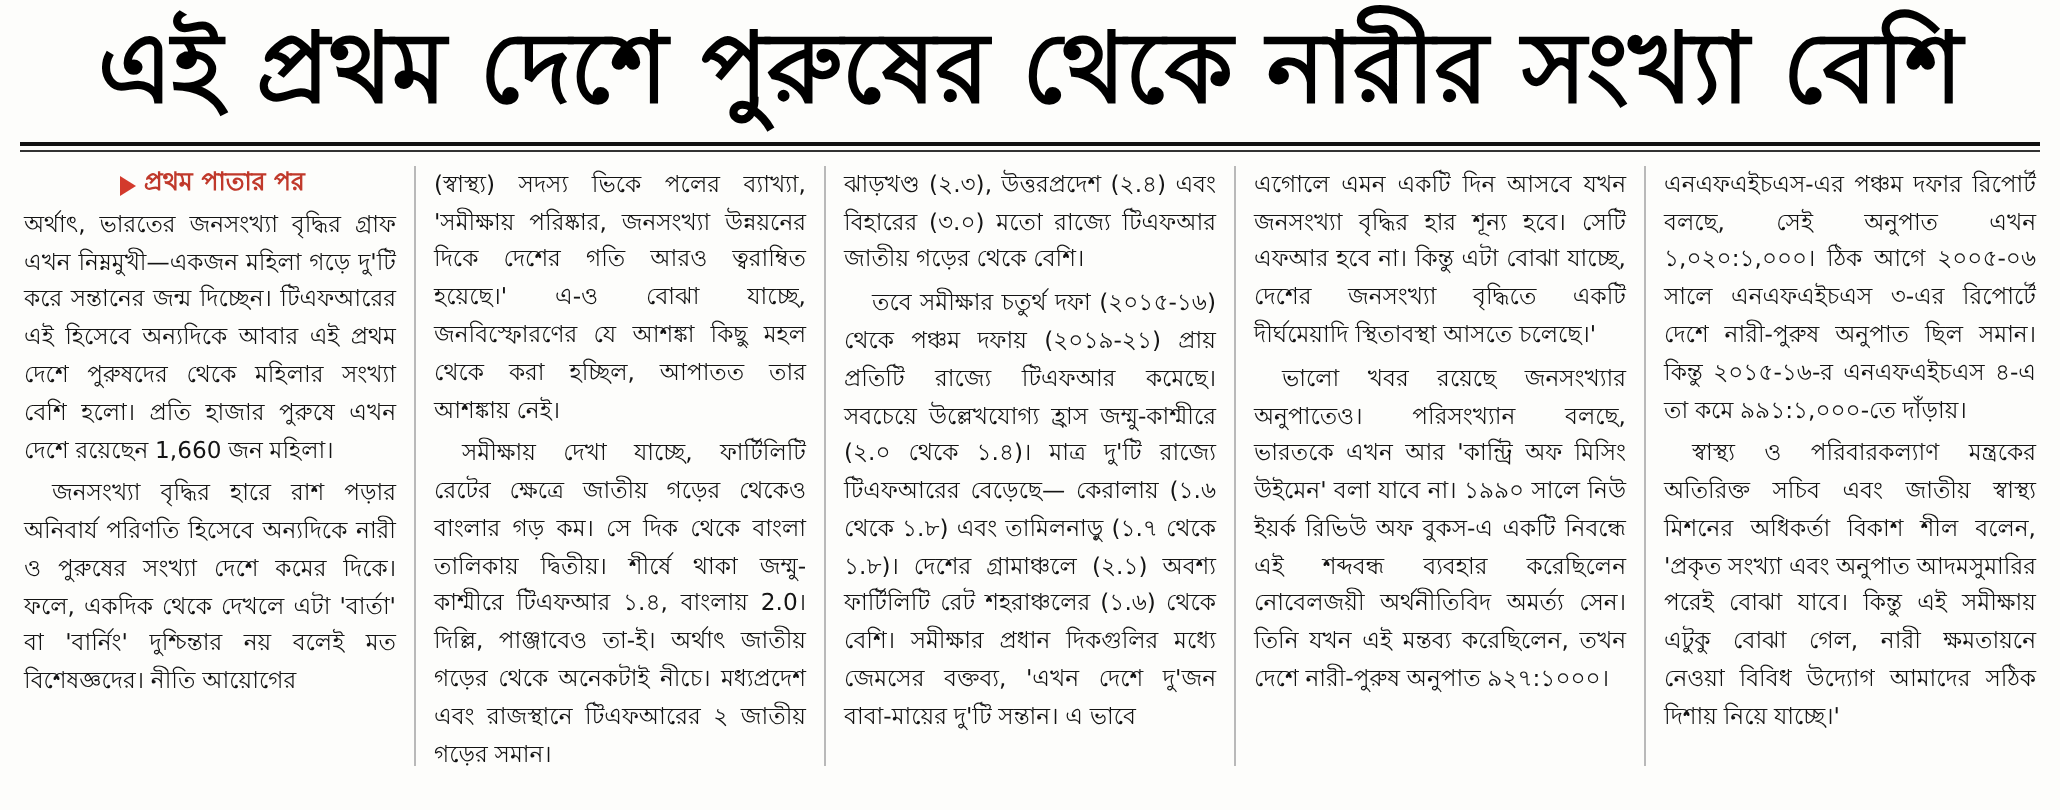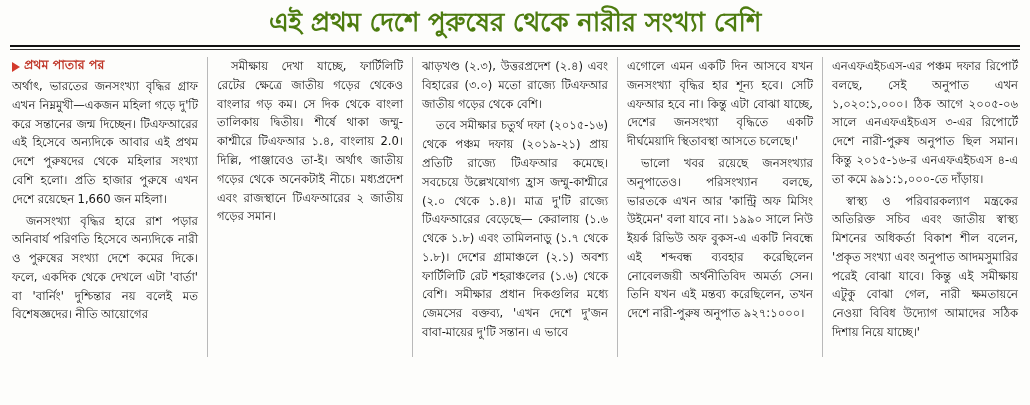--- a/index.html
+++ b/index.html
@@ -18,26 +18,26 @@
     position: relative;
     width: 1030px;
     height: 405px;
     background: #fdfdfb;
     box-sizing: border-box;
     padding: 6px 10px 4px 10px;
   }
   
   .headline {
     font-family: "DejaVu Sans", "Liberation Sans", sans-serif;
-    font-size: 26px;
+    font-size: 49px;
     font-weight: 700;
     line-height: 1.12;
     letter-spacing: -0.2px;
     text-align: center;
-    color: #4d7c0f;
+    color: #000000;
     padding: 2px 4px 6px 4px;
     white-space: nowrap;
   }
   .rule {
     border: 0;
     border-top: 2px solid #111;
     margin: 2px 0 0 0;
   }
   .rule.thin {
     border-top: 1px solid #333;
@@ -57,20 +57,21 @@
     border-right: 1px solid #b9b9b9;
   }
   .col:first-child { padding-left: 2px; }
   .col:last-child { border-right: none; padding-right: 2px; }
 
   .kicker {
     display: flex;
     align-items: flex-end;
     gap: 4px;
     margin-bottom: 5px;
+    margin-left: 48px;
   }
   .kicker .tri {
     width: 0; height: 0;
     border-left: 8px solid #d33a2c;
     border-top: 5px solid transparent;
     border-bottom: 5px solid transparent;
     margin-top: 3px;
     flex: 0 0 auto;
   }
   .kicker .ktext {
@@ -106,20 +107,21 @@
     <div class="col">
       <div class="kicker">
         <span class="tri"></span>
         <span class="ktext">প্রথম পাতার পর</span>
       </div>
       <p class="body-text">অর্থাৎ, ভারতের জনসংখ্যা বৃদ্ধির গ্রাফ এখন নিম্নমুখী—একজন মহিলা গড়ে দু'টি করে সন্তানের জন্ম দিচ্ছেন। টিএফআরের এই হিসেবে অন্যদিকে আবার এই প্রথম দেশে পুরুষদের থেকে মহিলার সংখ্যা বেশি হলো। প্রতি হাজার পুরুষে এখন দেশে রয়েছেন 1,660 জন মহিলা।</p>
       <p class="body-text indent">জনসংখ্যা বৃদ্ধির হারে রাশ পড়ার অনিবার্য পরিণতি হিসেবে অন্যদিকে নারী ও পুরুষের সংখ্যা দেশে কমের দিকে। ফলে, একদিক থেকে দেখলে এটা 'বার্তা' বা 'বার্নিং' দুশ্চিন্তার নয় বলেই মত বিশেষজ্ঞদের। নীতি আয়োগের</p>
     </div>
 
     <div class="col">
+      <p class="body-text">(স্বাস্থ্য) সদস্য ভিকে পলের ব্যাখ্যা, 'সমীক্ষায় পরিষ্কার, জনসংখ্যা উন্নয়নের দিকে দেশের গতি আরও ত্বরাম্বিত হয়েছে।' এ-ও বোঝা যাচ্ছে, জনবিস্ফোরণের যে আশঙ্কা কিছু মহল থেকে করা হচ্ছিল, আপাতত তার আশঙ্কায় নেই।</p>
       <p class="body-text indent">সমীক্ষায় দেখা যাচ্ছে, ফার্টিলিটি রেটের ক্ষেত্রে জাতীয় গড়ের থেকেও বাংলার গড় কম। সে দিক থেকে বাংলা তালিকায় দ্বিতীয়। শীর্ষে থাকা জম্মু-কাশ্মীরে টিএফআর ১.৪, বাংলায় 2.0। দিল্লি, পাঞ্জাবেও তা-ই। অর্থাৎ জাতীয় গড়ের থেকে অনেকটাই নীচে। মধ্যপ্রদেশ এবং রাজস্থানে টিএফআরের ২ জাতীয় গড়ের সমান।</p>
     </div>
 
     <div class="col">
       <p class="body-text">ঝাড়খণ্ড (২.৩), উত্তরপ্রদেশ (২.৪) এবং বিহারের (৩.০) মতো রাজ্যে টিএফআর জাতীয় গড়ের থেকে বেশি।</p>
       <p class="body-text indent">তবে সমীক্ষার চতুর্থ দফা (২০১৫-১৬) থেকে পঞ্চম দফায় (২০১৯-২১) প্রায় প্রতিটি রাজ্যে টিএফআর কমেছে। সবচেয়ে উল্লেখযোগ্য হ্রাস জম্মু-কাশ্মীরে (২.০ থেকে ১.৪)। মাত্র দু'টি রাজ্যে টিএফআরের বেড়েছে— কেরালায় (১.৬ থেকে ১.৮) এবং তামিলনাড়ু (১.৭ থেকে ১.৮)। দেশের গ্রামাঞ্চলে (২.১) অবশ্য ফার্টিলিটি রেট শহরাঞ্চলের (১.৬) থেকে বেশি। সমীক্ষার প্রধান দিকগুলির মধ্যে জেমসের বক্তব্য, 'এখন দেশে দু'জন বাবা-মায়ের দু'টি সন্তান। এ ভাবে</p>
     </div>
 
     <div class="col">
       <p class="body-text">এগোলে এমন একটি দিন আসবে যখন জনসংখ্যা বৃদ্ধির হার শূন্য হবে। সেটি এফআর হবে না। কিন্তু এটা বোঝা যাচ্ছে, দেশের জনসংখ্যা বৃদ্ধিতে একটি দীর্ঘমেয়াদি স্থিতাবস্থা আসতে চলেছে।'</p>

